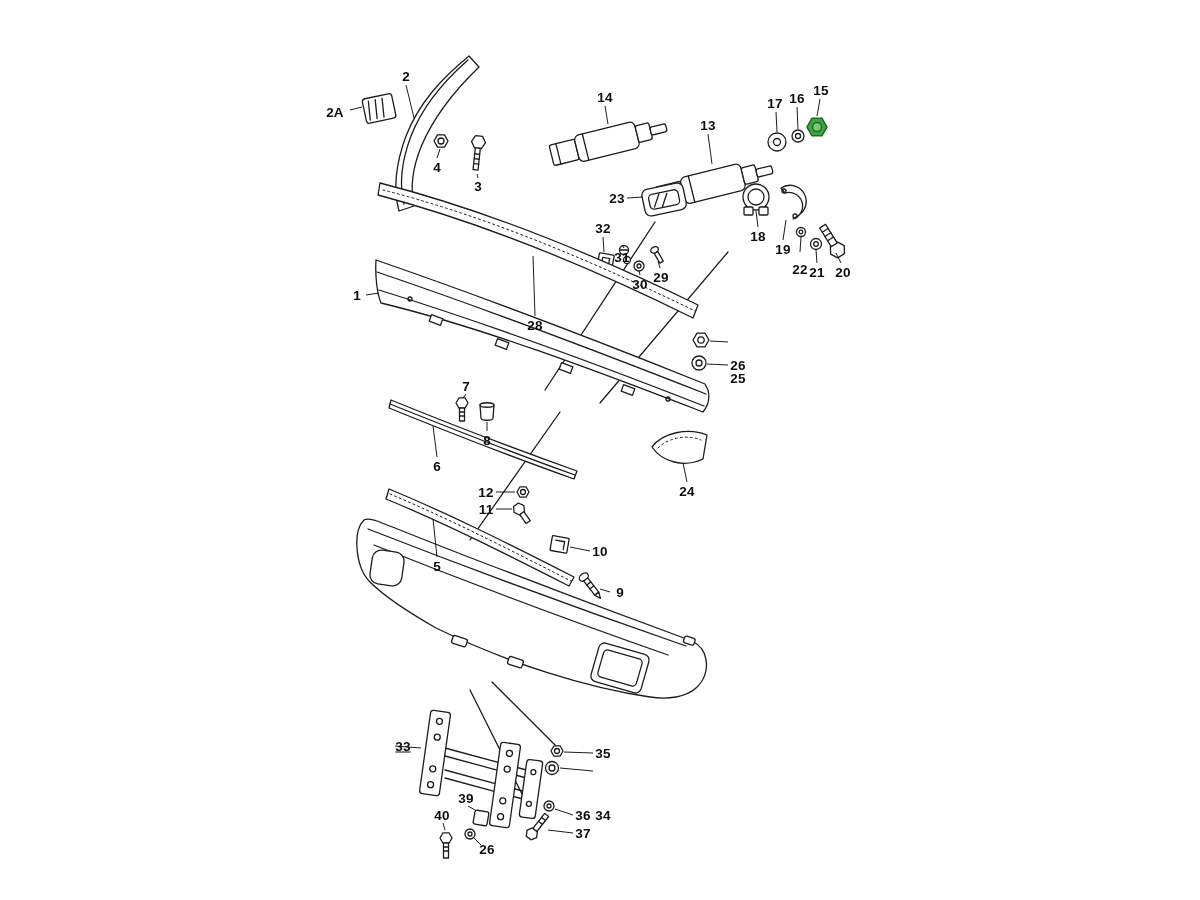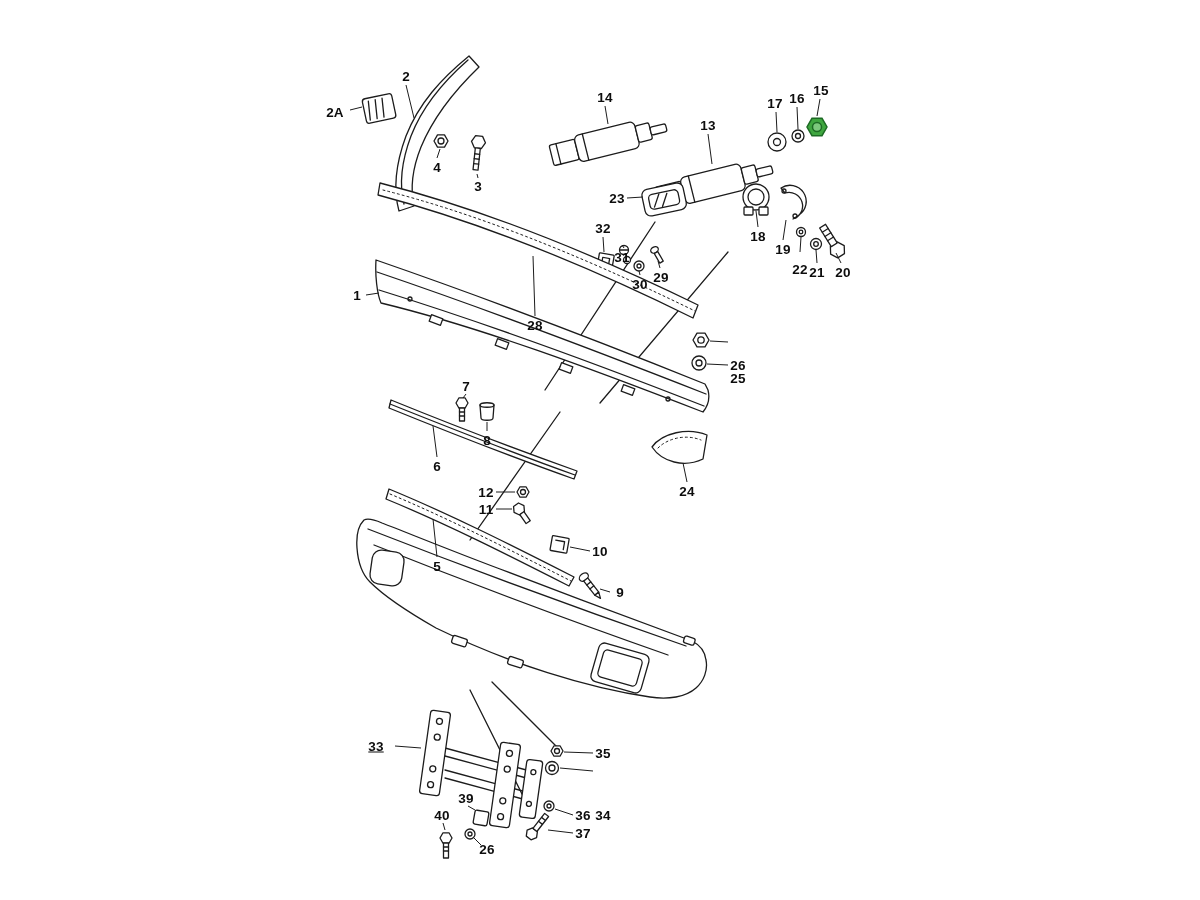--- a/index.html
+++ b/index.html
@@ -367,21 +367,21 @@
       <div class="part-label" style="left: 738px; top: 365px;">26</div>
       <div class="part-label" style="left: 466px; top: 386px;">7</div>
       <div class="part-label" style="left: 487px; top: 440px;">8</div>
       <div class="part-label" style="left: 437px; top: 466px;">6</div>
       <div class="part-label" style="left: 687px; top: 491px;">24</div>
       <div class="part-label" style="left: 486px; top: 492px;">12</div>
       <div class="part-label" style="left: 486px; top: 509px;">11</div>
       <div class="part-label" style="left: 437px; top: 566px;">5</div>
       <div class="part-label" style="left: 600px; top: 551px;">10</div>
       <div class="part-label" style="left: 620px; top: 592px;">9</div>
-      <div class="part-label" style="left: 376px; top: 746px; text-decoration: underline;">33</div>
+      <div class="part-label" style="left: 403px; top: 746px; text-decoration: underline;">33</div>
       <div class="part-label" style="left: 603px; top: 753px;">35</div>
       <div class="part-label" style="left: 603px; top: 771px; margin-top: 44px;">34</div>
       <div class="part-label" style="left: 583px; top: 815px;">36</div>
       <div class="part-label" style="left: 583px; top: 833px;">37</div>
       <div class="part-label" style="left: 442px; top: 815px;">40</div>
       <div class="part-label" style="left: 466px; top: 798px;">39</div>
       <div class="part-label" style="left: 487px; top: 849px;">26</div>
     </div>
 </div>
 

